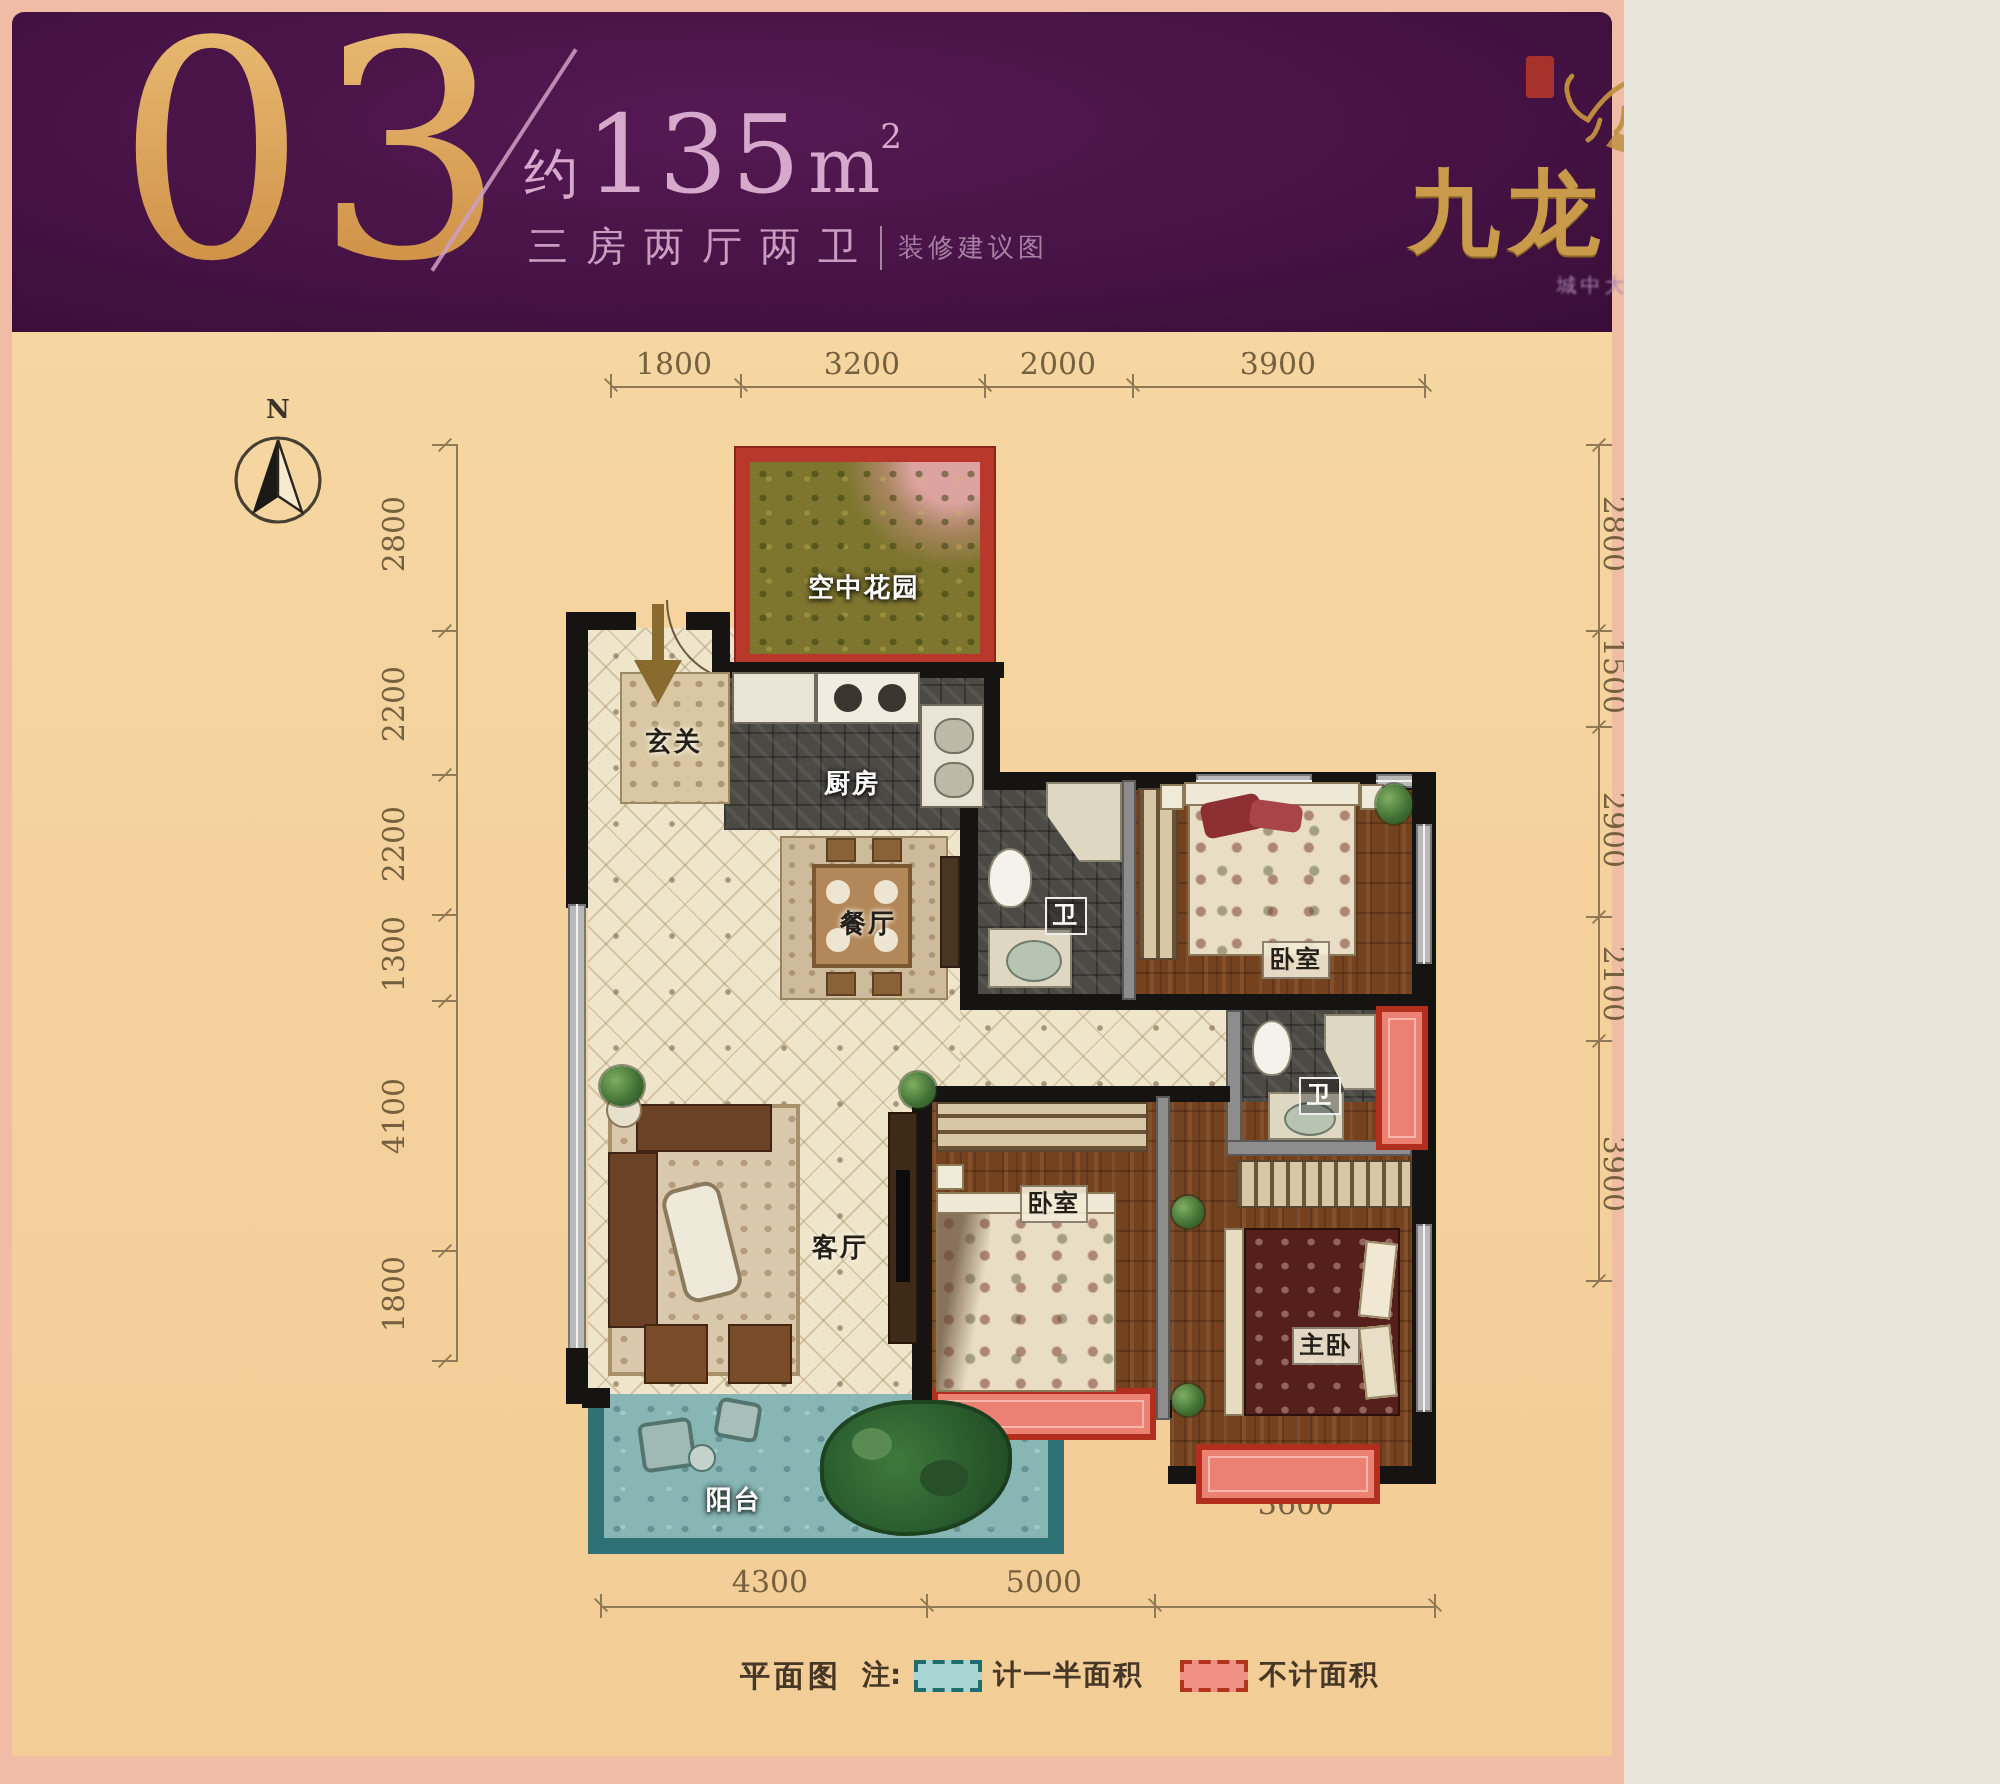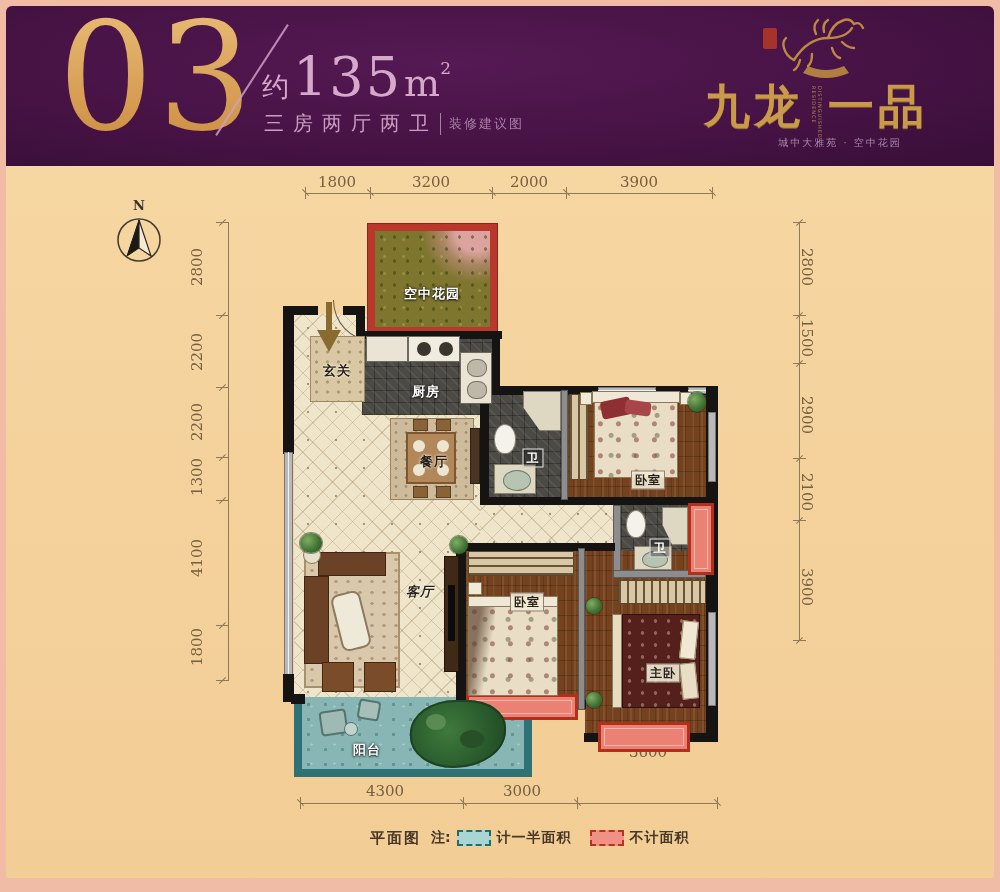--- a/index.html
+++ b/index.html
@@ -1,16 +1,16 @@
 <!DOCTYPE html>
 <html><head>
 <meta charset="utf-8">
 <style>
   html,body{margin:0;padding:0;background:#e8e4da;}
-  .frame{position:relative;width:1000px;height:892px;background:#f0bca6;overflow:hidden;
+  .frame{position:relative;width:812px;height:892px;background:#f0bca6;overflow:hidden;
          font-family:"DejaVu Sans",sans-serif;}
   
   .banner{position:absolute;left:6px;top:6px;right:6px;height:160px;
           background:radial-gradient(ellipse at 45% 35%, #551953 0%, #471345 55%, #380e38 100%);
           border-radius:6px 6px 0 0;}
   .unit-number{position:absolute;left:52px;top:-16px;font:400 150px "DejaVu Serif",serif;
           color:#dca355;letter-spacing:4px;
           background:linear-gradient(180deg,#ecc07a,#c9883c);-webkit-background-clip:text;background-clip:text;-webkit-text-fill-color:transparent;}
   .slash{position:absolute;left:245px;top:8px;width:2px;height:132px;background:#cf9fc4;transform:rotate(33deg);opacity:.85;}
   .area-line{position:absolute;left:256px;top:40px;color:#d6a8cb;font-family:"DejaVu Serif",serif;display:flex;align-items:baseline;}
@@ -203,21 +203,21 @@
   <div class="dimlab rr" style="left:807px;top:415px;">2900</div>
   <div class="dimlab rr" style="left:807px;top:492px;">2100</div>
   <div class="dimlab rr" style="left:807px;top:587px;">3900</div>
 
   <div class="dimline" style="left:300px;top:803px;width:417px;height:1px;"></div>
   <div class="tickv" style="left:300px;top:797px;"></div>
   <div class="tickv" style="left:463px;top:797px;"></div>
   <div class="tickv" style="left:577px;top:797px;"></div>
   <div class="tickv" style="left:717px;top:797px;"></div>
   <div class="dimlab" style="left:385px;top:791px;">4300</div>
-  <div class="dimlab" style="left:522px;top:791px;">3000</div>
+  <div class="dimlab" style="left:522px;top:791px;">5000</div>
   <div class="dimlab" style="left:648px;top:752px;">3600</div>
 
   <div class="floor tile" style="left:294px;top:314px;width:196px;height:386px;"></div>
   <div class="floor tile" style="left:480px;top:500px;width:143px;height:45px;"></div>
   <div class="floor dark" style="left:362px;top:333px;width:135px;height:82px;"></div>
   <div class="floor dark" style="left:488px;top:390px;width:75px;height:110px;"></div>
   <div class="floor wood" style="left:566px;top:390px;width:146px;height:112px;"></div>
   <div class="floor dark" style="left:621px;top:505px;width:68px;height:68px;"></div>
   <div class="floor wood" style="left:466px;top:548px;width:112px;height:158px;"></div>
   <div class="floor wood" style="left:585px;top:551px;width:121px;height:185px;"></div>
@@ -351,21 +351,21 @@
     <div style="position:absolute;left:50px;top:30px;width:24px;height:18px;border-radius:50%;background:#274f28;"></div>
   </div>
 
   <div class="lab light" style="left:432px;top:294px;">空中花园</div>
   <div class="lab dk" style="left:337px;top:371px;">玄关</div>
   <div class="lab light" style="left:426px;top:392px;">厨房</div>
   <div class="lab dk" style="left:434px;top:462px;">餐厅</div>
   <div class="lab wc" style="left:533px;top:458px;">卫</div>
   <div class="lab chip" style="left:648px;top:480px;">卧室</div>
   <div class="lab wc" style="left:660px;top:548px;">卫</div>
-  <div class="lab dk" style="left:420px;top:592px;font-style:italic;">客厅</div>
+  <div class="lab dk" style="left:420px;top:624px;">客厅</div>
   <div class="lab chip" style="left:527px;top:602px;">卧室</div>
   <div class="lab chip" style="left:663px;top:673px;">主卧</div>
   <div class="lab light" style="left:367px;top:750px;font-family:Liberation Serif, serif;">阳台</div>
 
   <div class="legend" style="left:370px;">
     <span class="legend-title">平面图</span>
     <span class="legend-note">注:</span>
     <span class="legend-box legend-teal"></span>
     <span class="legend-text">计一半面积</span>
     <span class="legend-box legend-red" style="margin-left:18px;"></span>

